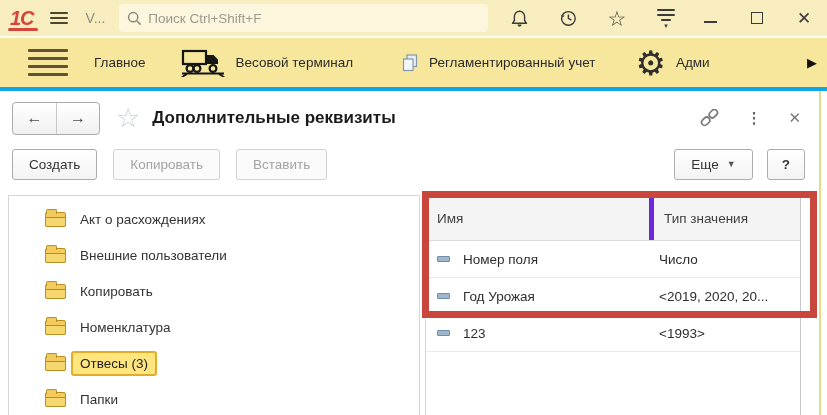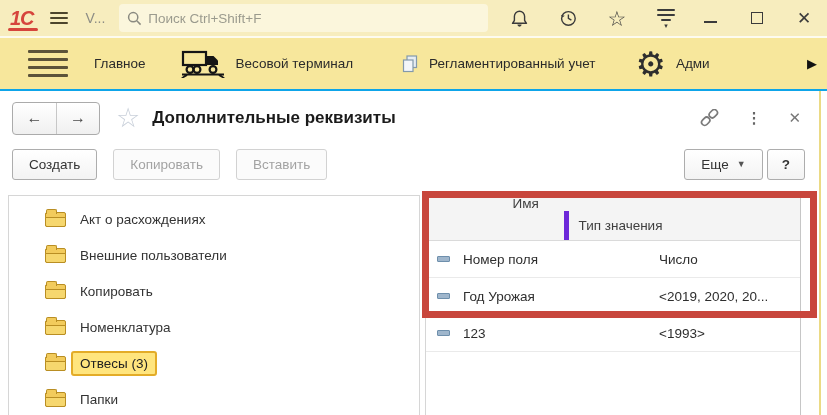--- a/index.html
+++ b/index.html
@@ -30,21 +30,21 @@
   .svcmenu i { display:block; height:2px; background:#3b3b3b; border-radius:1px; }
   .svcmenu .l1 { width:18px; } .svcmenu .l2 { width:18px; } .svcmenu .l3 { width:10px; }
   .svcmenu b { font-style:normal; font-weight:normal; font-size:7px; color:#3b3b3b; line-height:3px; }
   .winctl { display:flex; align-items:center; gap:25px; margin-left:22px; }
   .minimize-box { width:13px; height:2px; background:#3b3b3b; margin-top:8px; }
   .maximize-box { width:12px; height:12px; border:1.6px solid #3b3b3b; }
   .close-x { font-size:17px; color:#3b3b3b; line-height:1; }
 
   
   .toolbar { height:53px; background:#F7E79C; display:flex; align-items:center;
-    border-bottom:2px solid #0ea5e9; padding:0 6px 0 28px; }
+    border-bottom:4px solid #0ea5e9; padding:0 6px 0 28px; }
   .tb2-burger { display:flex; flex-direction:column; gap:5px; margin-right:26px; cursor:pointer; }
   .tb2-burger span { width:40px; height:3px; background:#5C5339; border-radius:1px; }
   .section { display:flex; align-items:center; gap:10px; cursor:pointer; font-size:13.5px;
     color:#2b2b2b; white-space:nowrap; }
   .sect-label { padding:2px 0; }
   .sec-gap1 { margin-right:34px; } .sec-gap2 { margin-right:48px; } .sec-gap3 { margin-right:40px; }
   .gear-glyph { font-size:34px; line-height:1; color:#2e2e2e; font-weight:400; }
   .sections-scroll { margin-left:auto; font-size:13px; color:#111; cursor:pointer; padding:0 4px; }
 
   
@@ -63,21 +63,21 @@
   .fh-ico { cursor:pointer; display:flex; align-items:center; justify-content:center; }
   .kebab { font-size:15px; color:#666; letter-spacing:0; font-weight:bold; }
   .form-close { font-size:15px; color:#777; }
 
   .command-bar { position:absolute; top:56px; left:12px; right:10px; height:34px;
     display:flex; align-items:center; gap:16px; }
   .btn { height:31px; padding:0 16px; border:1px solid #ADADAD; border-radius:3px;
     background:linear-gradient(#ffffff,#f3f3f3); font-size:13.5px; color:#333;
     cursor:pointer; display:flex; align-items:center; font-family:"Liberation Sans", sans-serif; }
   .btn.disabled { border-color:#D2D2D2; color:#A3A3A3; background:#fbfbfb; cursor:default; }
-  .cb-right { margin-left:auto; display:flex; align-items:center; gap:4px; padding-right:12px; }
+  .cb-right { margin-left:auto; display:flex; align-items:center; gap:14px; padding-right:12px; }
   .caret { font-size:9px; margin-left:8px; color:#555; }
   .btn.help { padding:0 14px; font-weight:bold; }
 
   
   .sidebar { position:absolute; left:8px; top:104px; width:412px; bottom:0;
     border:1px solid #D6D6D6; border-bottom:none; background:#fff; padding-top:5px; }
   .side-row { height:36px; display:flex; align-items:center; padding-left:36px; gap:14px;
     cursor:pointer; font-size:13.5px; color:#333; }
   .folder-ico { position:relative; width:21px; height:15px; flex:none;
     background:#F2CB5C; border:1px solid #B98E23; border-radius:2px; }
@@ -86,21 +86,21 @@
   .folder-ico::after { content:""; position:absolute; left:-1px; right:-1px; top:4px; bottom:-1px;
     background:#F6D76E; border:1px solid #B98E23; border-radius:1px 1px 2px 2px; }
   .sel-label { background:#FFE57E; border:2px solid #E3AC28; border-radius:3px;
     padding:3px 7px; margin-left:-9px; color:#222; }
 
   
   .tablepanel { position:absolute; left:425px; top:104px; width:376px; bottom:0;
     border-left:1px solid #D6D6D6; border-top:1px solid #D6D6D6; border-right:1px solid #C6C6C6;
     background:#fff; font-size:13.5px; }
   .thead { height:45px; background:#F4F4F4; border-bottom:1px solid #DADADA;
-    display:flex; align-items:center; color:#3f3f3f;flex-direction:column; }
+    display:flex; align-items:center; color:#3f3f3f; }
   .th-name { width:223px; padding-left:11px; }
   .th-type { flex:1; padding-left:10px; border-left:5px solid #6d28d9; height:100%;
     display:flex; align-items:center; }
   .trow { height:37px; display:flex; align-items:center; border-bottom:1px solid #EAEAEA;
     cursor:pointer; color:#2e2e2e; }
   .td-name { width:223px; padding-left:11px; display:flex; align-items:center; gap:13px; }
   .td-type { flex:1; padding-left:10px; white-space:nowrap; overflow:hidden; }
   .dash-ico { width:13px; height:6px; background:#9FB6CC; border:1px solid #6E8FAC;
     border-radius:1px; flex:none; }
 

